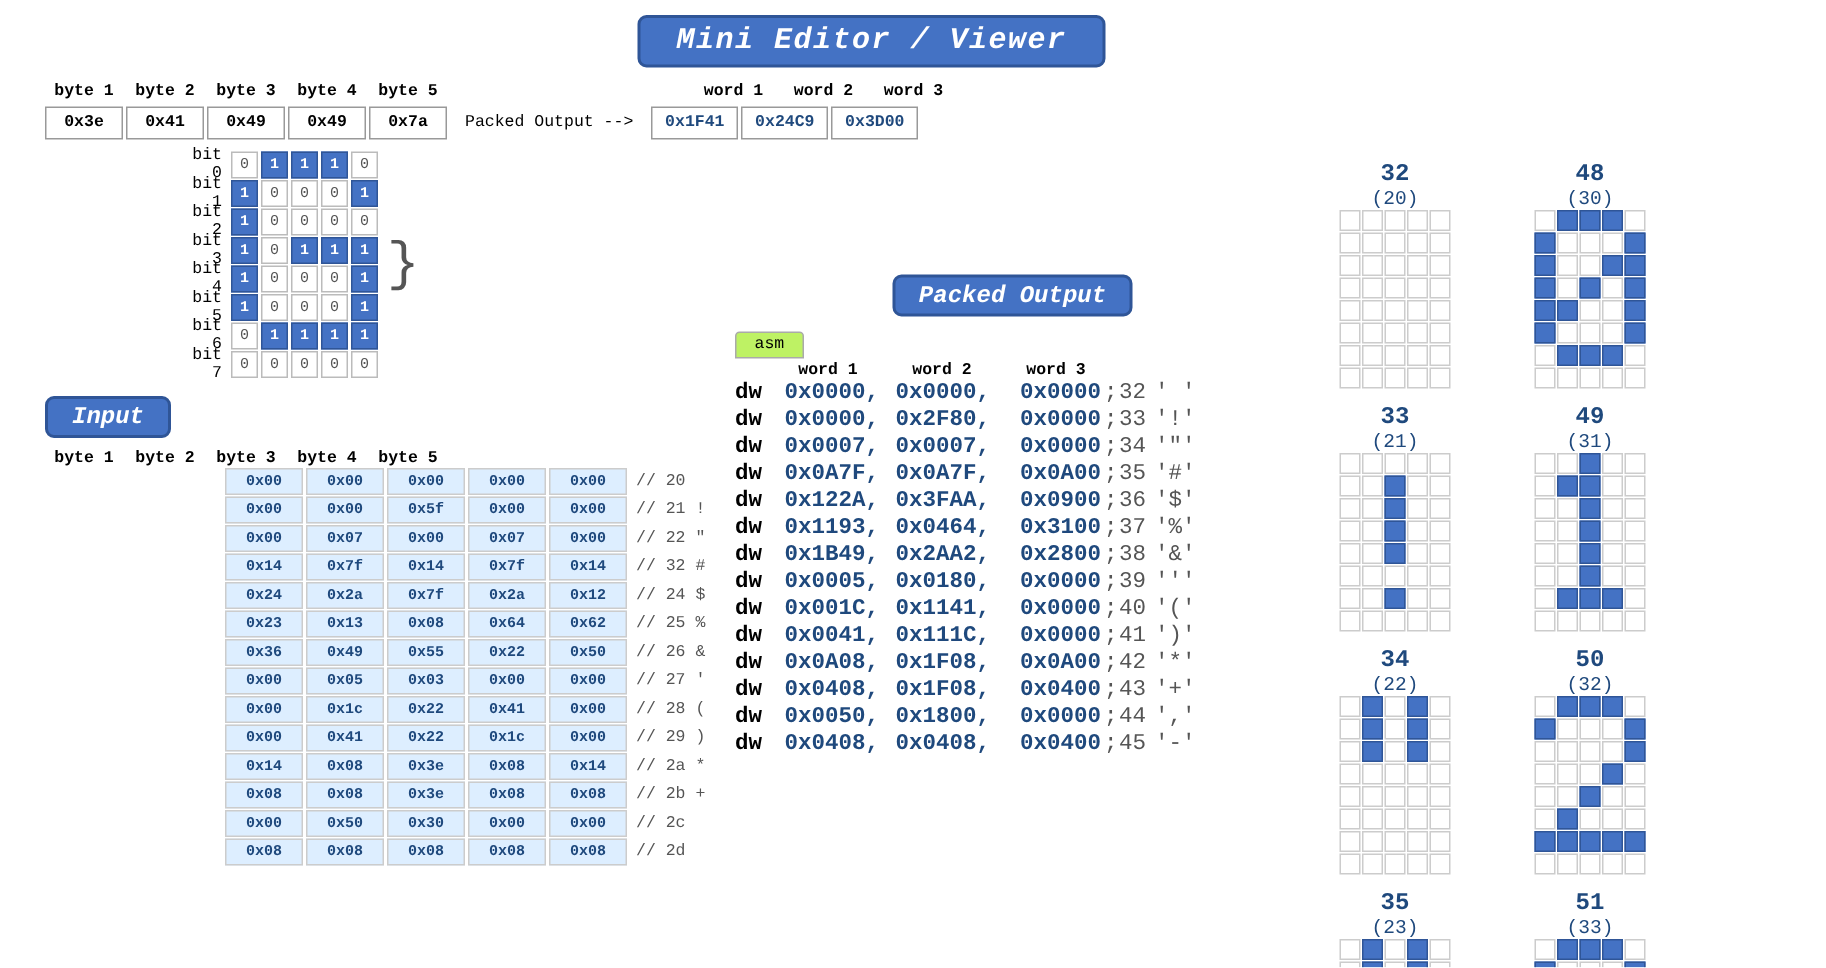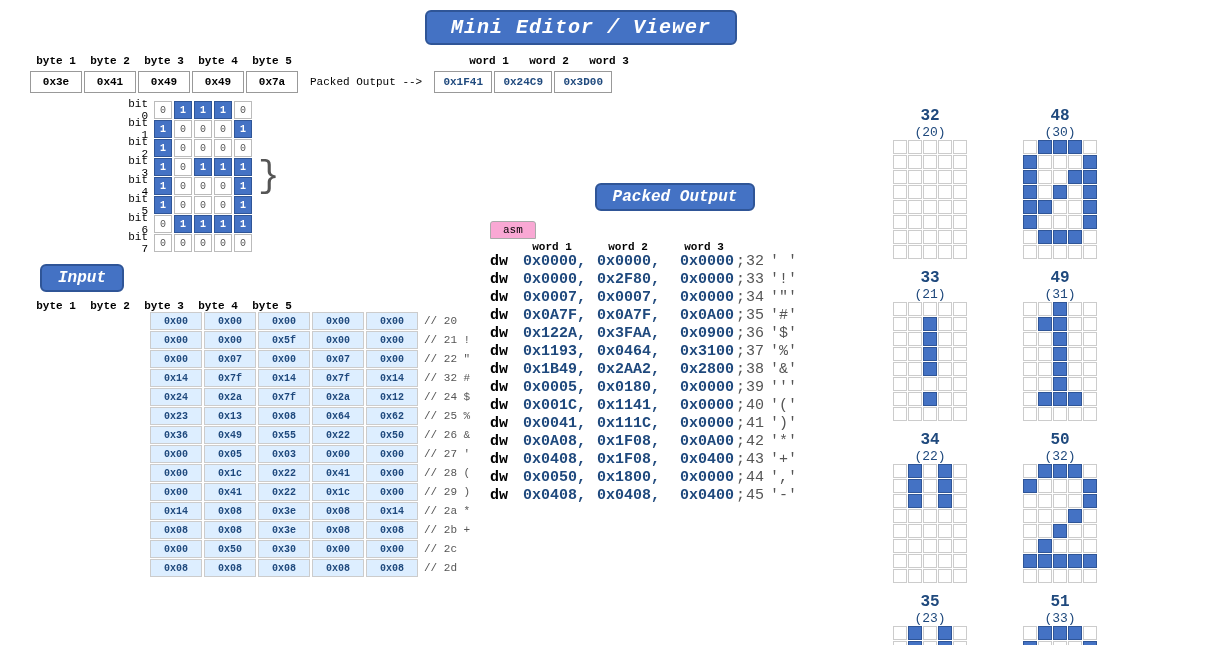--- a/index.html
+++ b/index.html
@@ -208,21 +208,21 @@
     }
 
     .packed-output-title {
       display: flex;
       justify-content: center;
       margin-bottom: 6px;
       margin-top: 4px;
     }
 
     .asm-tab {
-      background: #f9a8d4;
+      background: #bef264;
       border: 1px solid #aaa;
       border-radius: 3px 3px 0 0;
       padding: 2px 12px;
       font-size: 11px;
       display: inline-block;
       margin-bottom: 0;
     }
 
     .packed-row {
       display: flex;
@@ -432,21 +432,21 @@
               <div class="bit-cell">0</div>
               <div class="bit-cell">0</div>
               <div class="bit-cell">0</div>
             </div>
           </div>
         <div class="brace-area">
           <div style="font-size:36px; color:#555; margin-right:6px; line-height:1;">}</div>
         </div>
       </div>
 
-      <div style="margin-top:6px; margin-left:20px;">
+      <div style="margin-top:6px; margin-left:10px;">
         <div class="section-label">Input</div>
       </div>
 
       <div style="display:flex; gap:2px; margin-left:10px; margin-top:4px;">
         <div class="col-label">byte 1</div>
         <div class="col-label">byte 2</div>
         <div class="col-label">byte 3</div>
         <div class="col-label">byte 4</div>
         <div class="col-label">byte 5</div>
         <div style="width:60px;"></div>

